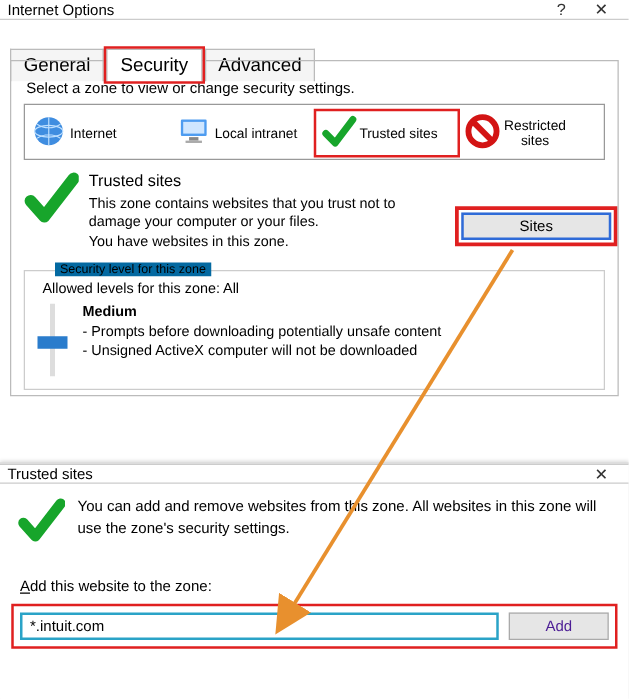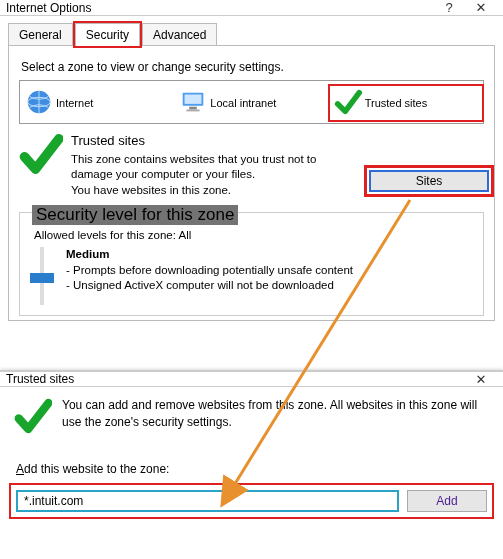--- a/index.html
+++ b/index.html
@@ -26,23 +26,23 @@
   .tabs {
     display: flex;
     gap: 2px;
     padding: 6px 8px 0 8px;
   }
   .tab {
     border: 1px solid #bbb;
     border-bottom: none;
     padding: 4px 10px;
     background: #f5f5f5;
-    font-size: 12px;
-    position: relative;
-    top: 1px;
+    font-size: 15px;
+    position: relative;
+    top: 17px;
   }
   .tab.active { background: #fff; z-index:2; }
   .hl-red { outline: 2px solid #e02020; outline-offset: 0; }
   .tab-body {
     border: 1px solid #bbb;
     margin: 0 8px;
     padding: 10px 10px 4px 10px;
     position: relative;
     z-index:1;
   }
@@ -85,25 +85,25 @@
   .sec-level { margin-top: 14px; }
   .sec-level .grp {
     border: 1px solid #ccc;
     padding: 8px 8px 10px 8px;
     position: relative;
     font-size: 11.5px;
   }
   .sec-level .caption {
     position: relative;
     top: -16px;
-    background: #737373;
+    background: #0369a1;
     display: inline-block;
     padding: 0 4px;
-    font-size: 17px;
-    margin-left: 4px;
+    font-size: 10px;
+    margin-left: 16px;
   }
   .sec-level .allowed { margin: -12px 0 6px 6px; }
   .sec-level .medrow { display:flex; gap: 10px; }
   .slider {
     width: 28px; height: 58px;
     background: linear-gradient(#ddd,#ddd) center/4px 100% no-repeat;
     position:relative;
   }
   .slider .thumb {
     position:absolute; left:2px; top:26px;
@@ -197,20 +197,29 @@
       </span>
       <span>Local intranet</span>
     </div>
     <div class="zone sel">
       <span>
         <svg viewBox="0 0 32 32">
             <path d="M5 18 L13 26 L28 6" stroke="#17a52b" stroke-width="6" fill="none" stroke-linecap="round" stroke-linejoin="round"></path>
           </svg>
       </span>
       <span>Trusted sites</span>
+    </div>
+    <div class="zone">
+      <span>
+        <svg viewBox="0 0 32 32">
+            <circle cx="16" cy="16" r="12" fill="none" stroke="#d31414" stroke-width="5"></circle>
+            <line x1="8" y1="8" x2="24" y2="24" stroke="#d31414" stroke-width="5"></line>
+          </svg>
+      </span>
+      <span>Restricted<br>sites</span>
     </div>
   </div>
 
   <div class="zone-desc">
     <span>
       <svg viewBox="0 0 32 32">
           <path d="M4 18 L12 27 L29 5" stroke="#17a52b" stroke-width="7" fill="none" stroke-linecap="round" stroke-linejoin="round"></path>
         </svg>
     </span>
     <div class="txt">

